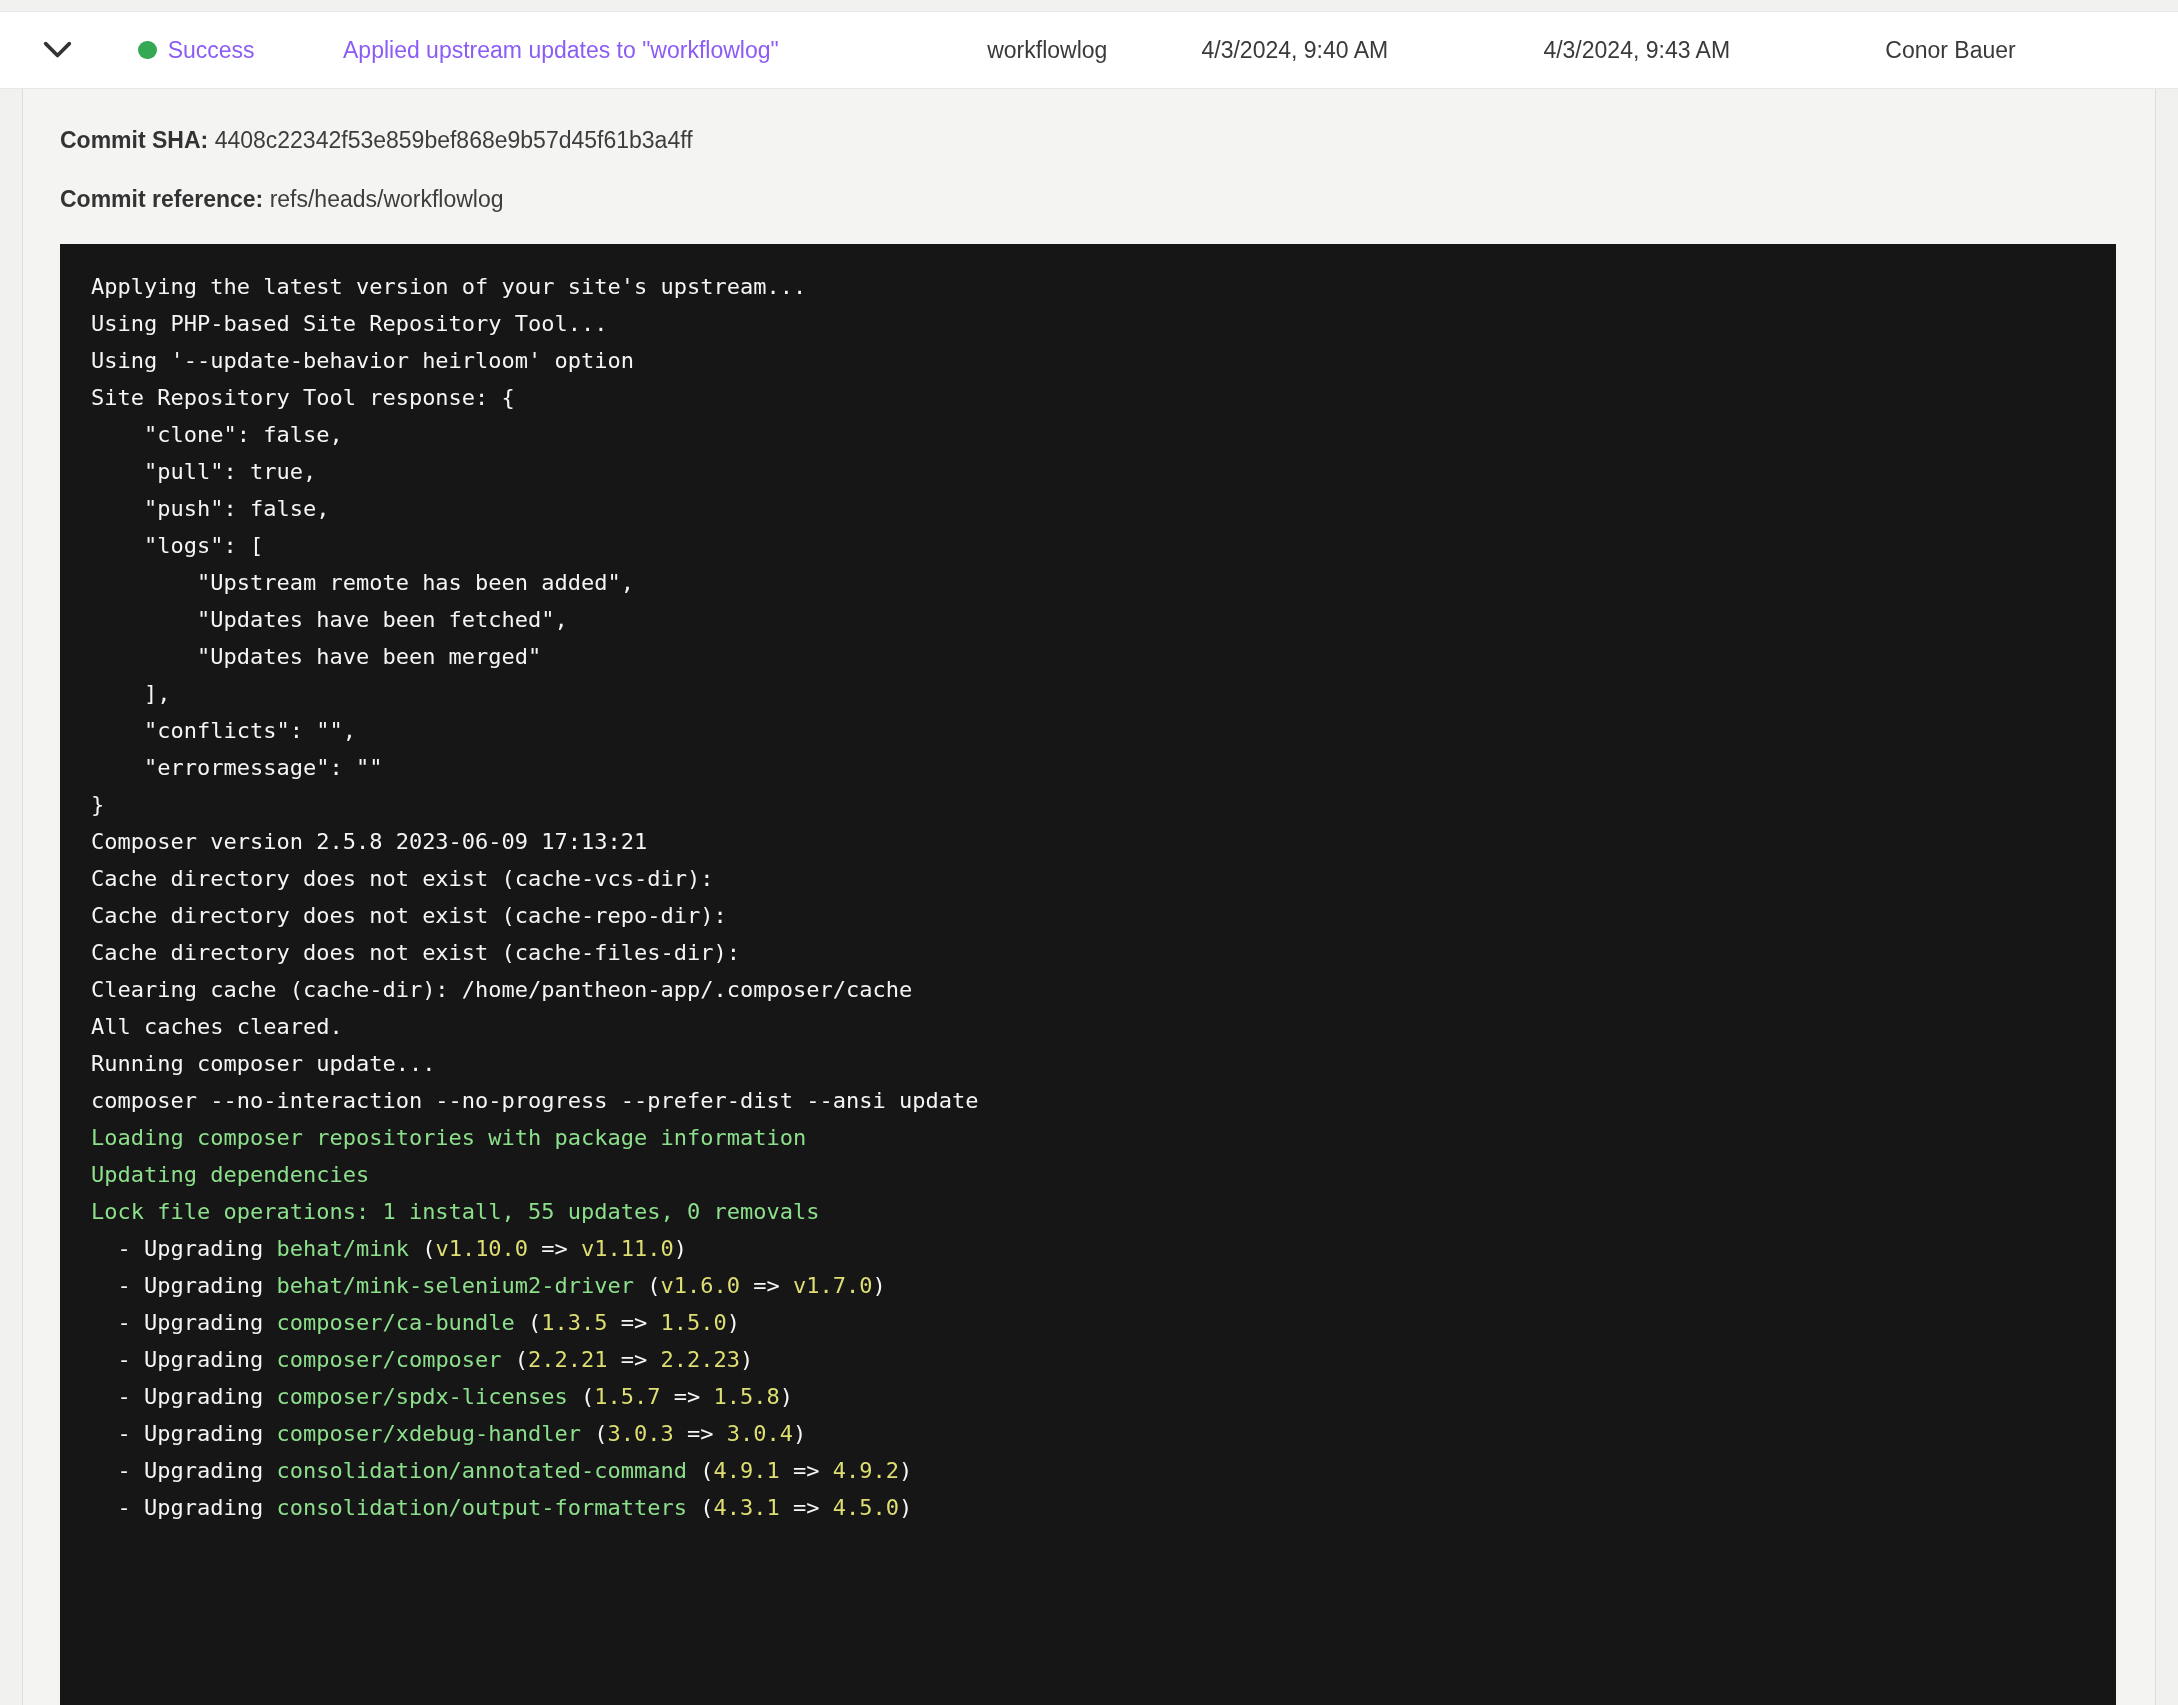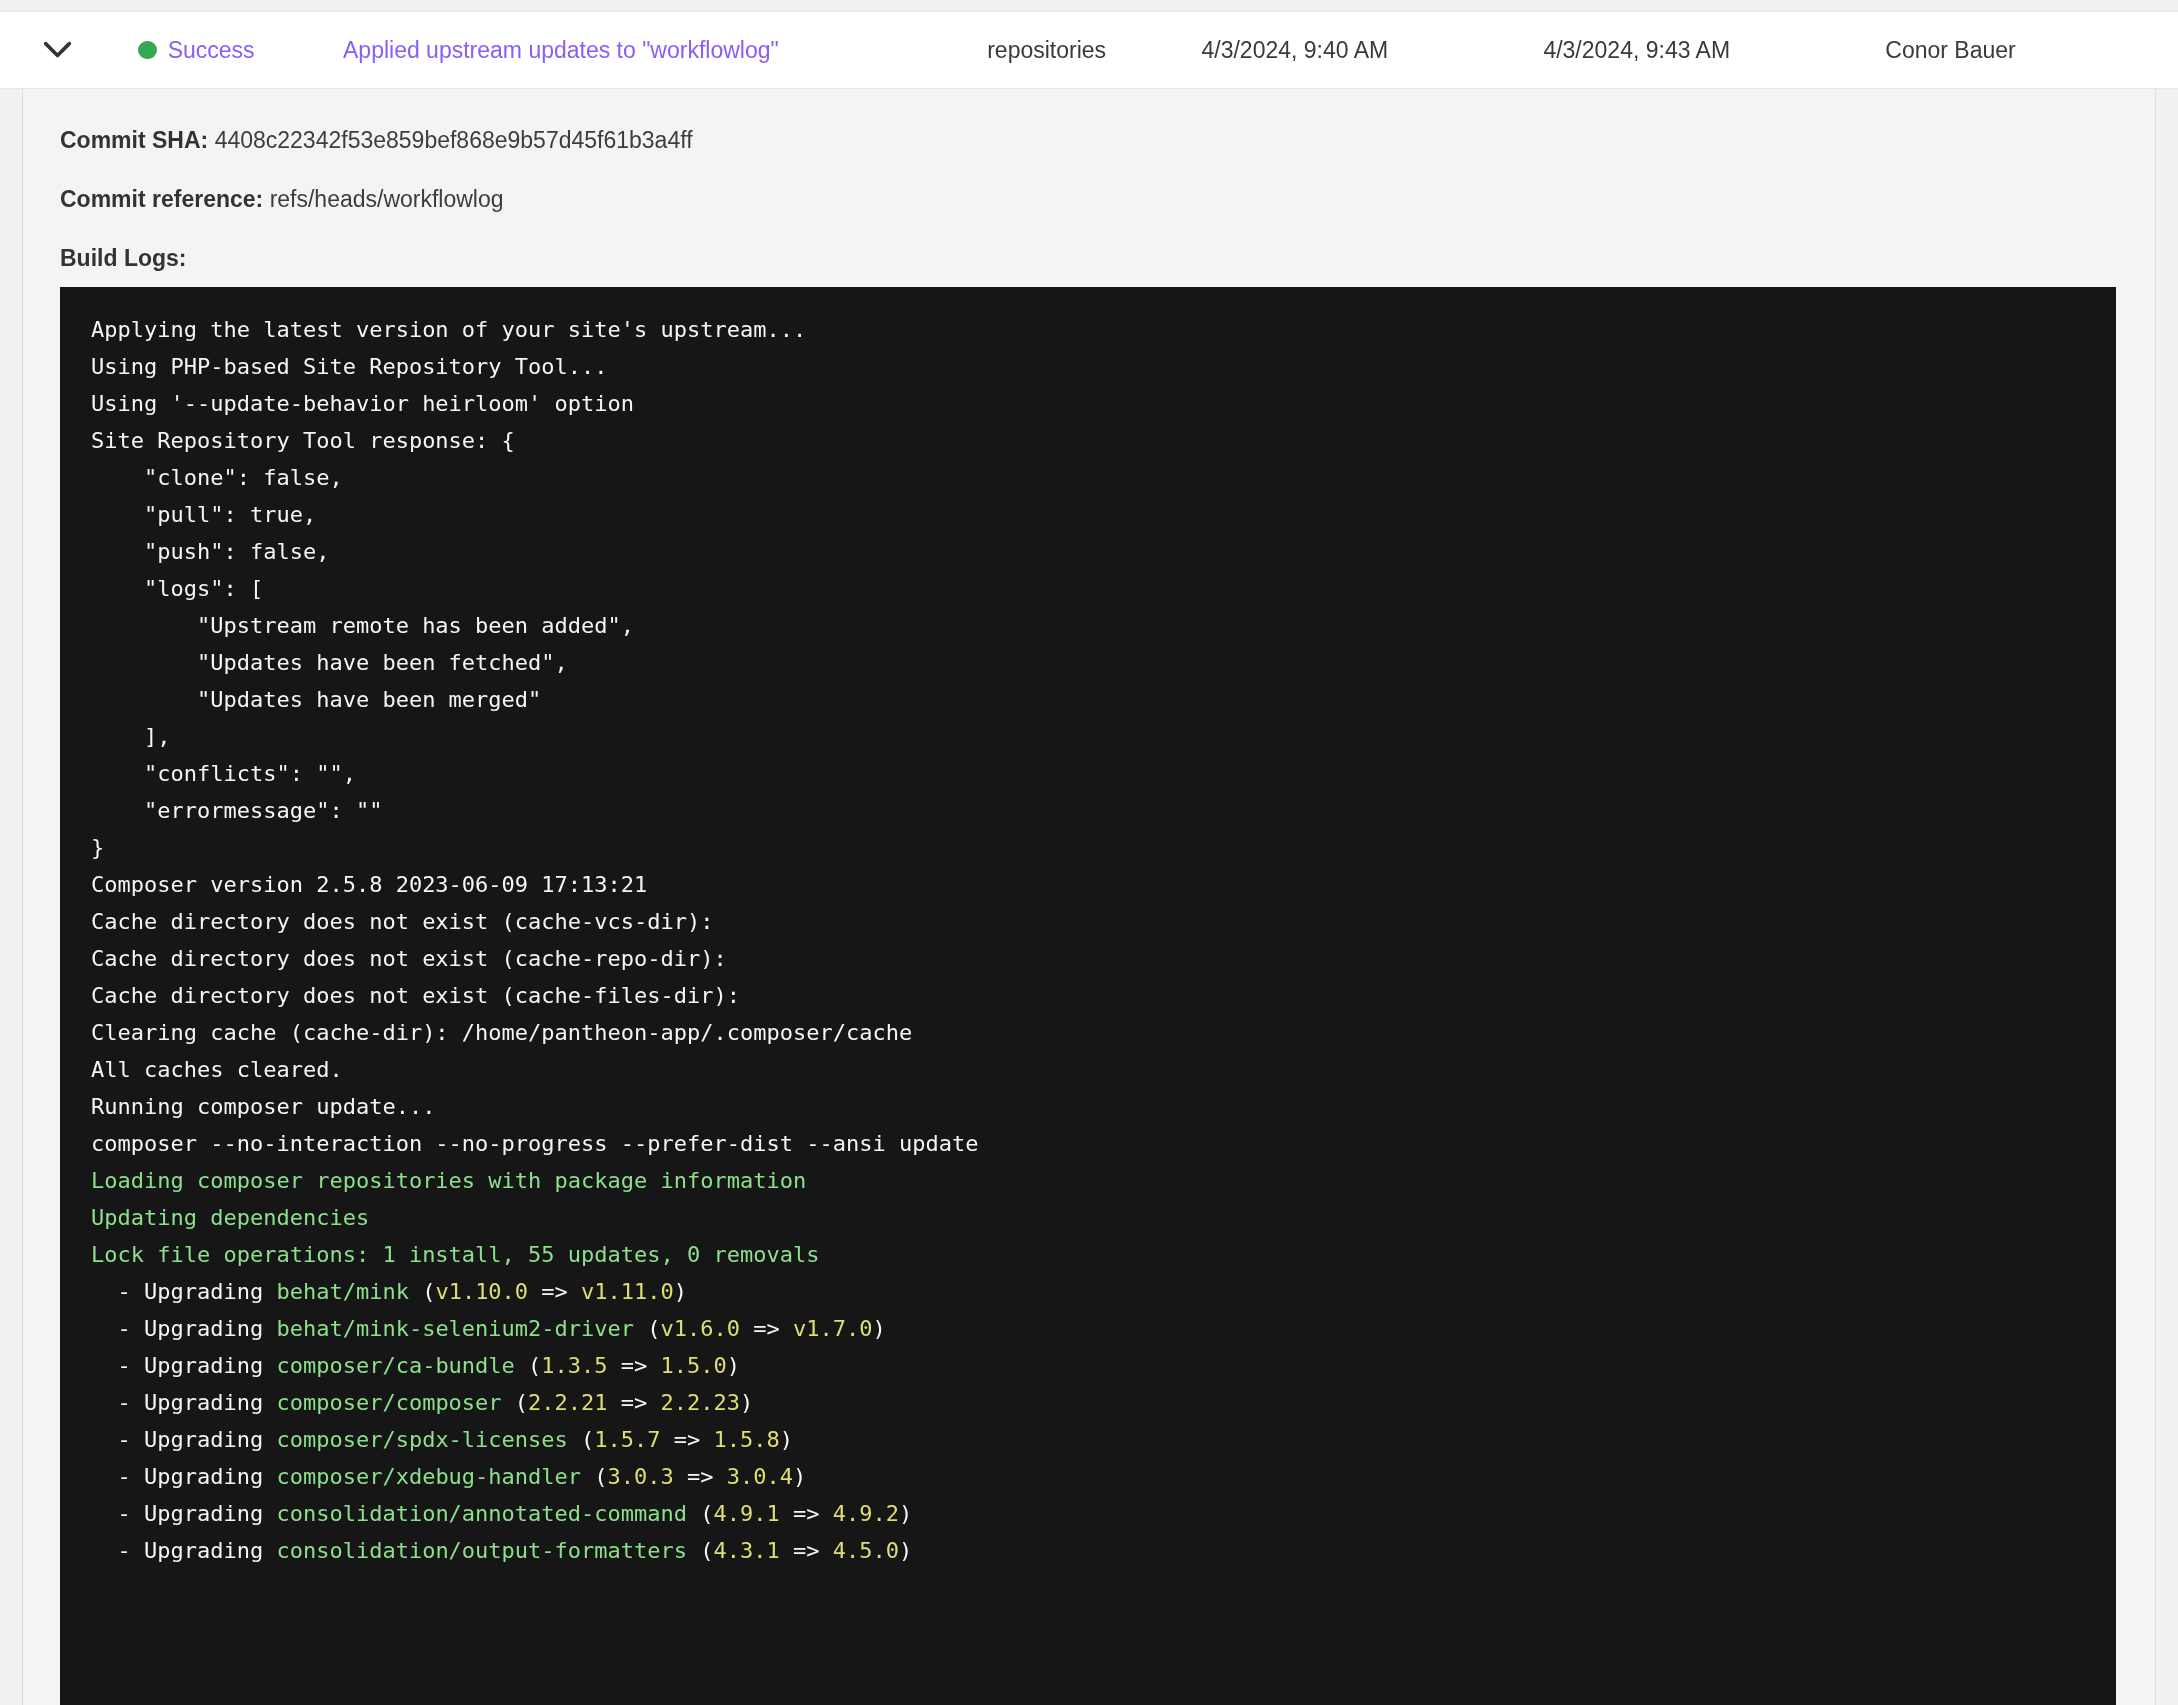--- a/index.html
+++ b/index.html
@@ -106,41 +106,38 @@
         <svg class="chevron-svg" width="31" height="20" viewBox="0 0 34 22">
           <polyline points="4,4 17,17 30,4" fill="none" stroke="#333333" stroke-width="4" stroke-linecap="round" stroke-linejoin="round"></polyline>
         </svg>
       </span>
     </div>
     <div class="cell cell-status">
       <span class="status-dot"></span>
       <span>Success</span>
     </div>
     <div class="cell cell-desc">Applied upstream updates to "workflowlog"</div>
-    <div class="cell cell-branch">repositories</div>
+    <div class="cell cell-branch">workflowlog</div>
     <div class="cell cell-start">4/3/2024, 9:40 AM</div>
     <div class="cell cell-end">4/3/2024, 9:43 AM</div>
     <div class="cell cell-author">Conor Bauer</div>
   </div>
 
   <div class="panel">
 
     <p class="meta-line">
       <span class="meta-label">Commit SHA:</span>
       <span>4408c22342f53e859bef868e9b57d45f61b3a4ff</span>
     </p>
 
     <p class="meta-line">
       <span class="meta-label">Commit reference:</span>
       <span>refs/heads/workflowlog</span>
     </p>
 
-    <p class="meta-line logs-label">
-      <span class="meta-label">Build Logs:</span>
-    </p>
 
     <pre class="terminal" id="terminal"><div class="tl"><span class="c-fg">Applying the latest version of your site's upstream...</span></div><div class="tl"><span class="c-fg">Using PHP-based Site Repository Tool...</span></div><div class="tl"><span class="c-fg">Using '--update-behavior heirloom' option</span></div><div class="tl"><span class="c-fg">Site Repository Tool response: {</span></div><div class="tl"><span class="c-fg">    "clone": false,</span></div><div class="tl"><span class="c-fg">    "pull": true,</span></div><div class="tl"><span class="c-fg">    "push": false,</span></div><div class="tl"><span class="c-fg">    "logs": [</span></div><div class="tl"><span class="c-fg">        "Upstream remote has been added",</span></div><div class="tl"><span class="c-fg">        "Updates have been fetched",</span></div><div class="tl"><span class="c-fg">        "Updates have been merged"</span></div><div class="tl"><span class="c-fg">    ],</span></div><div class="tl"><span class="c-fg">    "conflicts": "",</span></div><div class="tl"><span class="c-fg">    "errormessage": ""</span></div><div class="tl"><span class="c-fg">}</span></div><div class="tl"><span class="c-fg">Composer version 2.5.8 2023-06-09 17:13:21</span></div><div class="tl"><span class="c-fg">Cache directory does not exist (cache-vcs-dir):</span></div><div class="tl"><span class="c-fg">Cache directory does not exist (cache-repo-dir):</span></div><div class="tl"><span class="c-fg">Cache directory does not exist (cache-files-dir):</span></div><div class="tl"><span class="c-fg">Clearing cache (cache-dir): /home/pantheon-app/.composer/cache</span></div><div class="tl"><span class="c-fg">All caches cleared.</span></div><div class="tl"><span class="c-fg">Running composer update...</span></div><div class="tl"><span class="c-fg">composer --no-interaction --no-progress --prefer-dist --ansi update</span></div><div class="tl"><span class="c-green">Loading composer repositories with package information</span></div><div class="tl"><span class="c-green">Updating dependencies</span></div><div class="tl"><span class="c-green">Lock file operations: 1 install, 55 updates, 0 removals</span></div><div class="tl"><span class="c-fg">  - Upgrading </span><span class="c-green">behat/mink</span><span class="c-fg"> (</span><span class="c-yellow">v1.10.0</span><span class="c-fg"> =&gt; </span><span class="c-yellow">v1.11.0</span><span class="c-fg">)</span></div><div class="tl"><span class="c-fg">  - Upgrading </span><span class="c-green">behat/mink-selenium2-driver</span><span class="c-fg"> (</span><span class="c-yellow">v1.6.0</span><span class="c-fg"> =&gt; </span><span class="c-yellow">v1.7.0</span><span class="c-fg">)</span></div><div class="tl"><span class="c-fg">  - Upgrading </span><span class="c-green">composer/ca-bundle</span><span class="c-fg"> (</span><span class="c-yellow">1.3.5</span><span class="c-fg"> =&gt; </span><span class="c-yellow">1.5.0</span><span class="c-fg">)</span></div><div class="tl"><span class="c-fg">  - Upgrading </span><span class="c-green">composer/composer</span><span class="c-fg"> (</span><span class="c-yellow">2.2.21</span><span class="c-fg"> =&gt; </span><span class="c-yellow">2.2.23</span><span class="c-fg">)</span></div><div class="tl"><span class="c-fg">  - Upgrading </span><span class="c-green">composer/spdx-licenses</span><span class="c-fg"> (</span><span class="c-yellow">1.5.7</span><span class="c-fg"> =&gt; </span><span class="c-yellow">1.5.8</span><span class="c-fg">)</span></div><div class="tl"><span class="c-fg">  - Upgrading </span><span class="c-green">composer/xdebug-handler</span><span class="c-fg"> (</span><span class="c-yellow">3.0.3</span><span class="c-fg"> =&gt; </span><span class="c-yellow">3.0.4</span><span class="c-fg">)</span></div><div class="tl"><span class="c-fg">  - Upgrading </span><span class="c-green">consolidation/annotated-command</span><span class="c-fg"> (</span><span class="c-yellow">4.9.1</span><span class="c-fg"> =&gt; </span><span class="c-yellow">4.9.2</span><span class="c-fg">)</span></div><div class="tl"><span class="c-fg">  - Upgrading </span><span class="c-green">consolidation/output-formatters</span><span class="c-fg"> (</span><span class="c-yellow">4.3.1</span><span class="c-fg"> =&gt; </span><span class="c-yellow">4.5.0</span><span class="c-fg">)</span></div></pre>
 
     <div class="copy-row">
       <button class="copy-btn">Copy</button>
     </div>
 
   </div>
 </div>
 

